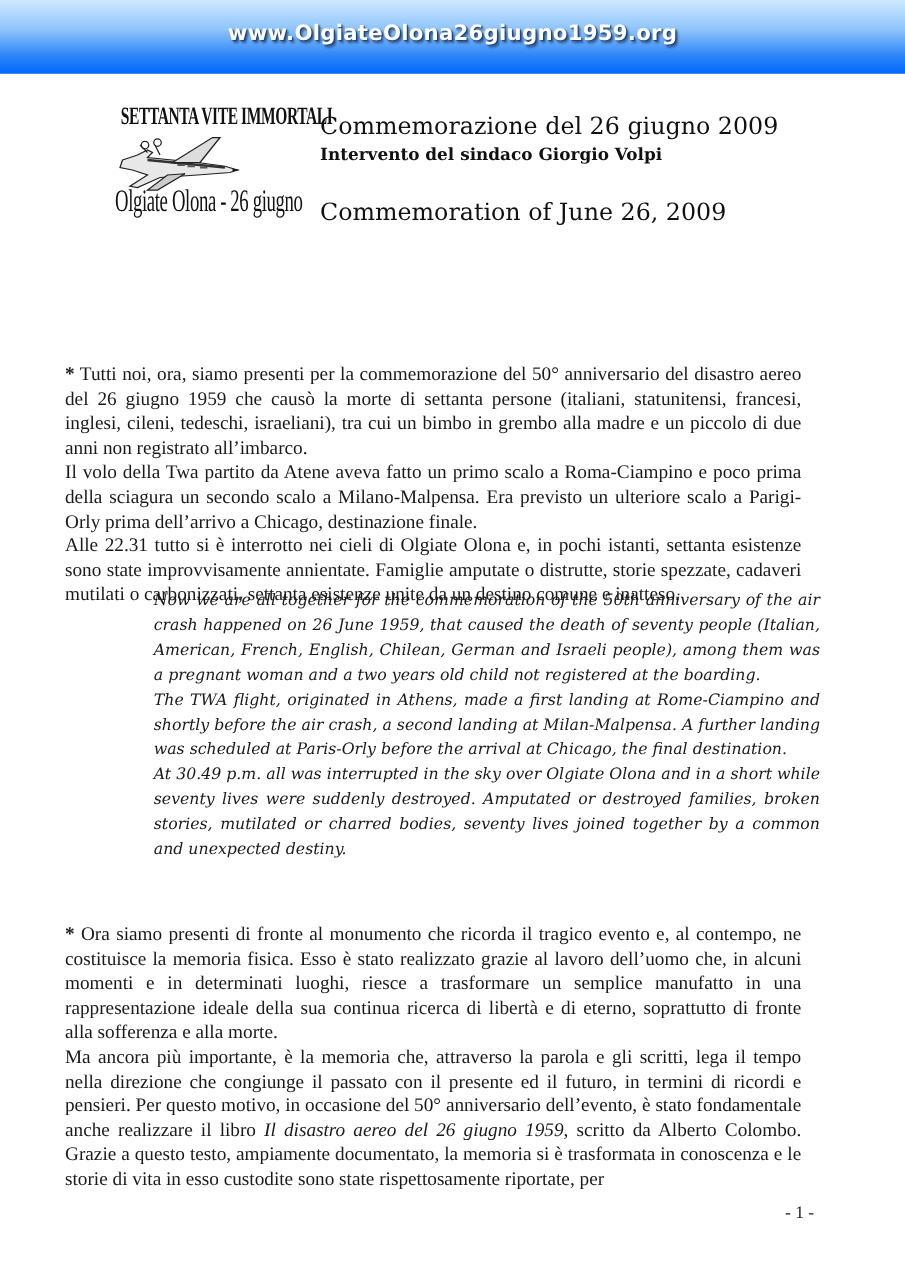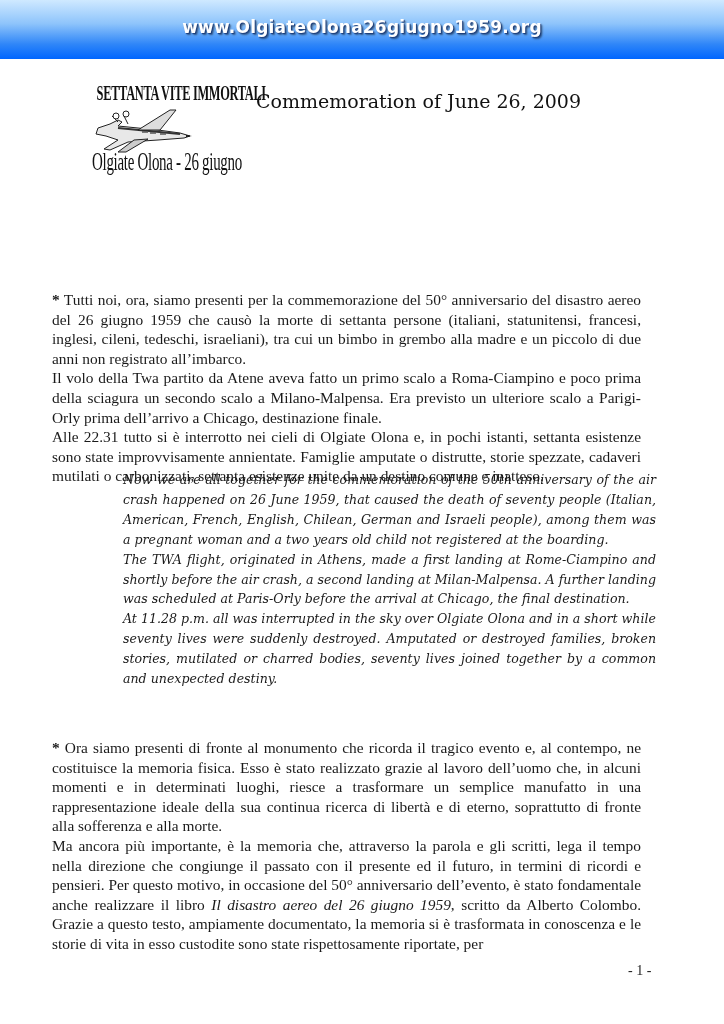--- a/index.html
+++ b/index.html
@@ -37,21 +37,21 @@
   }
   .titles { position: absolute; left: 256px; top: 88px; }
   .title-main {
     font-family: "DejaVu Serif", serif; font-size: 19px; font-weight: normal;
     color: #111; white-space: nowrap; line-height: 26px;
   }
   .title-sub {
     font-family: "DejaVu Serif", serif; font-size: 13.5px; font-weight: bold;
     color: #111; white-space: nowrap; line-height: 20px;
   }
-  .title-block-2 { }
+  .title-block-2 { margin-top: 23px; }
   .body-text {
     position: absolute; left: 52px; width: 589px;
     font-family: "Liberation Serif", serif; font-size: 15.4px; line-height: 19.6px;
     text-align: justify; color: #1a1a1a;
   }
   .body-text p { margin: 0; }
   .body-text .star { font-weight: bold; }
   .p1 { top: 290px; }
   .quote {
     position: absolute; left: 123px; width: 533px; top: 470px;
@@ -82,35 +82,39 @@
     <circle cx="28" cy="10" r="3" fill="none" stroke="#222" stroke-width="1"></circle>
     <circle cx="38" cy="8" r="3" fill="none" stroke="#222" stroke-width="1"></circle>
     <path d="M24 10 L30 16 M36 10 L40 18" stroke="#222" stroke-width="1"></path>
     <path d="M54 26 L60 26 M62 27 L68 27 M72 28 L78 28" stroke="#555" stroke-width="1.5"></path>
     <path d="M98 29 L104 30 L98 31 Z" fill="#111"></path>
   </svg>
   <div class="logo-bottom">Olgiate Olona - 26 giugno</div>
 </div>
 
 <div class="titles">
+  <div>
+    <div class="title-main">Commemorazione del 26 giugno 2009</div>
+    <div class="title-sub">Intervento del sindaco Giorgio Volpi</div>
+  </div>
   <div class="title-block-2">
     <div class="title-main">Commemoration of June 26, 2009</div>
   </div>
 </div>
 
 <div class="body-text p1">
   <p><span class="star">*</span><span> Tutti noi, ora, siamo presenti per la commemorazione del 50° anniversario del disastro aereo del 26 giugno 1959 che causò la morte di settanta persone (italiani, statunitensi, francesi, inglesi, cileni, tedeschi, israeliani), tra cui un bimbo in grembo alla madre e un piccolo di due anni non registrato all’imbarco.</span></p>
   <p>Il volo della Twa partito da Atene aveva fatto un primo scalo a Roma-Ciampino e poco prima della sciagura un secondo scalo a Milano-Malpensa. Era previsto un ulteriore scalo a Parigi-Orly prima dell’arrivo a Chicago, destinazione finale.</p>
   <p>Alle 22.31 tutto si è interrotto nei cieli di Olgiate Olona e, in pochi istanti, settanta esistenze sono state improvvisamente annientate. Famiglie amputate o distrutte, storie spezzate, cadaveri mutilati o carbonizzati, settanta esistenze unite da un destino comune e inatteso.</p>
 </div>
 
 <div class="quote">
   <p>Now we are all together for the commemoration of the 50th anniversary of the air crash happened on 26 June 1959, that caused the death of seventy people (Italian, American, French, English, Chilean, German and Israeli people), among them was a pregnant woman and a two years old child not registered at the boarding.</p>
   <p>The TWA flight, originated in Athens, made a first landing at Rome-Ciampino and shortly before the air crash, a second landing at Milan-Malpensa. A further landing was scheduled at Paris-Orly before the arrival at Chicago, the final destination.</p>
-  <p>At 11.28 p.m. all was interrupted in the sky over Olgiate Olona and in a short while seventy lives were suddenly destroyed. Amputated or destroyed families, broken stories, mutilated or charred bodies, seventy lives joined together by a common and unexpected destiny.</p>
+  <p>At 30.49 p.m. all was interrupted in the sky over Olgiate Olona and in a short while seventy lives were suddenly destroyed. Amputated or destroyed families, broken stories, mutilated or charred bodies, seventy lives joined together by a common and unexpected destiny.</p>
 </div>
 
 <div class="body-text p2">
   <p><span class="star">*</span><span> Ora siamo presenti di fronte al monumento che ricorda il tragico evento e, al contempo, ne costituisce la memoria fisica. Esso è stato realizzato grazie al lavoro dell’uomo che, in alcuni momenti e in determinati luoghi, riesce a trasformare un semplice manufatto in una rappresentazione ideale della sua continua ricerca di libertà e di eterno, soprattutto di fronte alla sofferenza e alla morte.</span></p>
   <p><span>Ma ancora più importante, è la memoria che, attraverso la parola e gli scritti, lega il tempo nella direzione che congiunge il passato con il presente ed il futuro, in termini di ricordi e pensieri. Per questo motivo, in occasione del 50° anniversario dell’evento, è stato fondamentale anche realizzare il libro </span><em>Il disastro aereo del 26 giugno 1959</em><span>, scritto da Alberto Colombo. Grazie a questo testo, ampiamente documentato, la memoria si è trasformata in conoscenza e le storie di vita in esso custodite sono state rispettosamente riportate, per</span></p>
 </div>
 
 <div class="page-num">- 1 -</div>
 
 </body></html>

